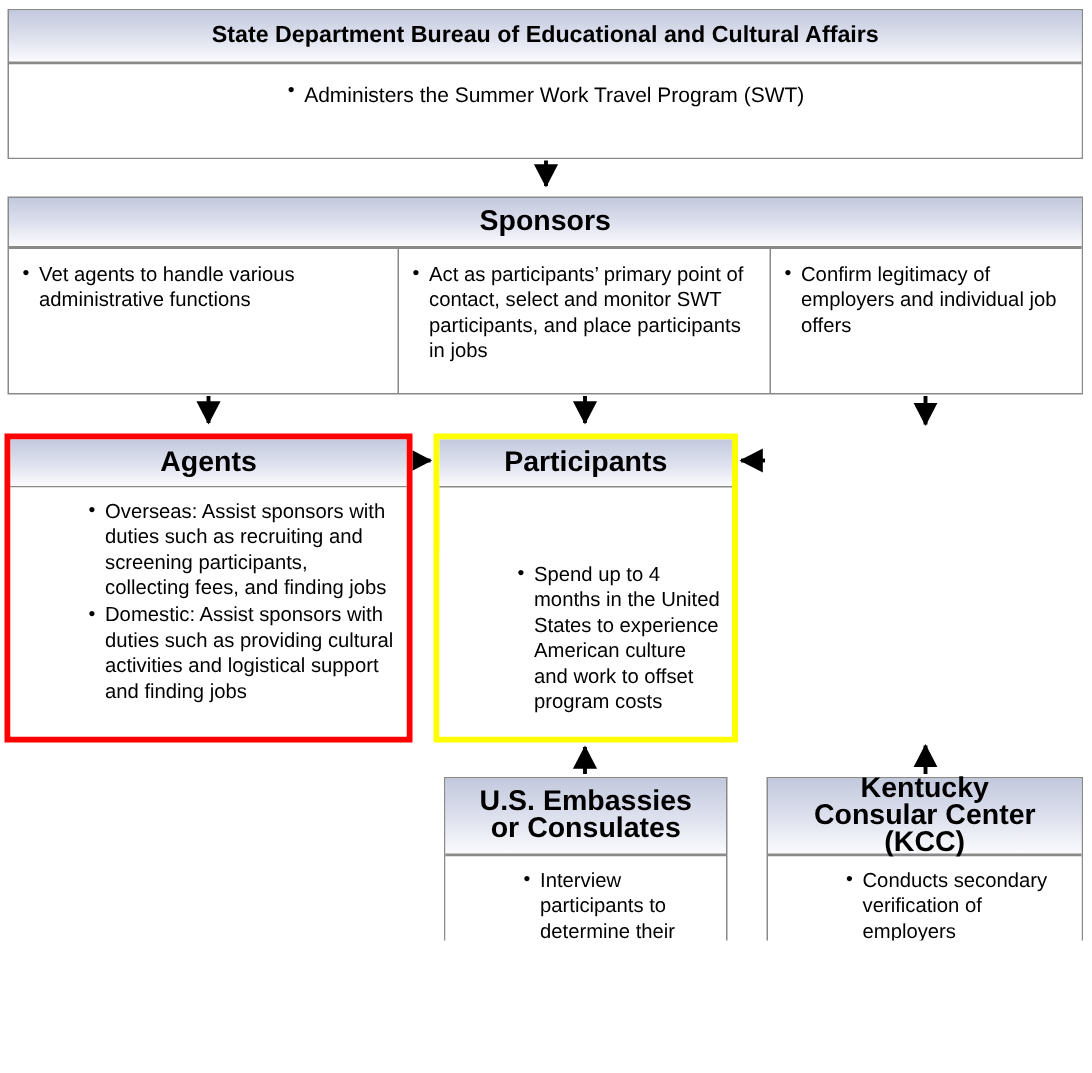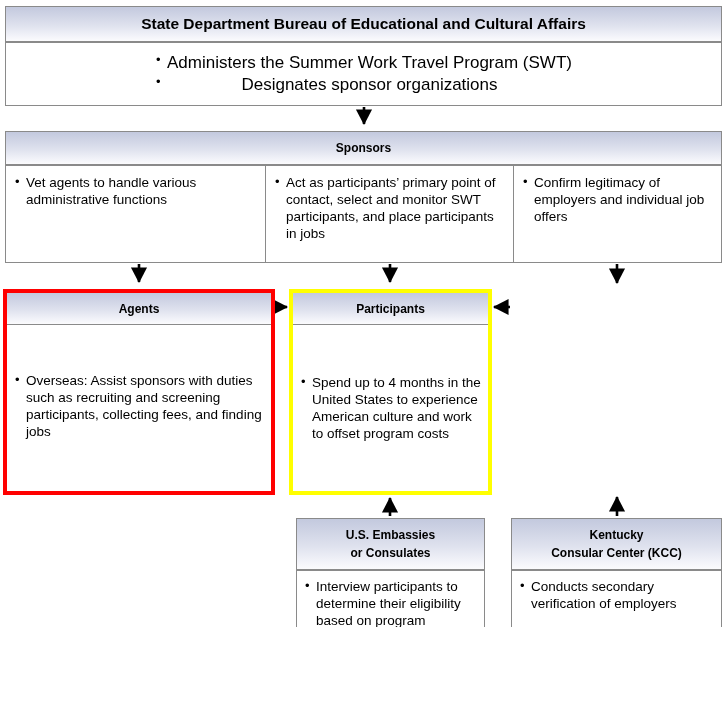--- a/index.html
+++ b/index.html
@@ -33,21 +33,21 @@
   }
   .box.accent-red  { border: 4px solid #ff0000; }
   .box.accent-yellow { border: 4px solid #ffff00; }
 
   .box-header {
     box-sizing: border-box;
     background: linear-gradient(to bottom, #c3c9de 0%, #ccd1e3 18%, #dfe2ee 55%, #f2f3f9 85%, #fbfbfd 100%);
     border-bottom: 2px solid #8a8a8a;
     color: #000000;
     font-weight: bold;
-    font-size: 12px;
+    font-size: 19px;
     line-height: 18px;
     text-align: center;
     display: flex;
     align-items: center;
     justify-content: center;
     flex: 0 0 auto;
     padding: 4px 6px;
   }
   .box.accent-red  > .box-header,
   .box.accent-yellow > .box-header { border-bottom: 1px solid #8a8a8a; }
@@ -82,52 +82,52 @@
   ul.bullets li:before {
     content: "\2022";
     position: absolute;
     left: 1px;
     top: -1px;
     font-size: 13px;
     line-height: 18px;
   }
 
   
-  .col.tight { padding: 7px 6px 7px 7px; }
+  .col.tight { padding: 7px 6px 7px 7px; margin-left: 44px; }
 
   
   #arrows {
     position: absolute;
     left: 0; top: 0;
     width: 728px; height: 715px;
     pointer-events: none;
   }
 
   
   #box-state       { left: 5px;   top: 6px;   width: 717px; height: 100px; }
   #box-sponsors    { left: 5px;   top: 131px; width: 717px; height: 132px; }
-  #box-agents      { left: 3px;   top: 289px; width: 272px; height: 206px; gap: 40px; }
+  #box-agents      { left: 3px;   top: 289px; width: 272px; height: 206px; }
   #box-participants{ left: 289px; top: 289px; width: 203px; height: 206px; gap: 42px; }
   #box-employers   { left: 511px; top: 290px; width: 211px; height: 204px; }
   #box-embassies   { left: 296px; top: 518px; width: 189px; height: 190px; }
   #box-kcc         { left: 511px; top: 518px; width: 211px; height: 190px; }
 
   #box-state .box-header    { height: 36px; font-size: 15.5px; }
   #box-sponsors .box-header { height: 34px; }
   #box-agents .box-header,
   #box-participants .box-header,
   #box-employers .box-header { height: 32px; }
   #box-embassies .box-header,
   #box-kcc .box-header      { height: 52px; }
 
   #box-state .box-body { justify-content: center; align-items: flex-start; }
   #box-state .center-list {
     padding-top: 9px;
   }
-  #box-state ul.bullets li { font-size: 17px; line-height: 22px; margin-bottom: 0; text-align: center; }
+  #box-state ul.bullets li { font-size: 14px; line-height: 22px; margin-bottom: 0; }
 
   #box-agents ul.bullets li { margin-bottom: 0; }
   #box-agents ul.bullets li + li { margin-top: 1px; }
 </style>
 </head>
 <body>
 
 <div id="diagram">
 
   <svg id="arrows" viewBox="0 0 728 715" width="728" height="715">
@@ -169,21 +169,20 @@
       <line x1="617" y1="516" x2="617" y2="497" stroke="#000000" stroke-width="2.6" marker-end="url(#ah)"></line>
     </g>
   </svg>
 
   <div class="box" id="box-state">
     <div class="box-header">State Department Bureau of Educational and Cultural Affairs</div>
     <div class="box-body">
       <div class="col center-list" style="flex:0 0 auto;">
         <ul class="bullets">
           <li>Administers the Summer Work Travel Program (SWT)</li>
-          <li>Designates sponsor organizations</li>
         </ul>
       </div>
     </div>
   </div>
 
   <div class="box" id="box-sponsors">
     <div class="box-header">Sponsors</div>
     <div class="box-body">
       <div class="col" style="flex:0 0 259px;">
         <ul class="bullets">
@@ -202,20 +201,21 @@
       </div>
     </div>
   </div>
 
   <div class="box accent-red" id="box-agents">
     <div class="box-header">Agents</div>
     <div class="box-body">
       <div class="col tight">
         <ul class="bullets">
           <li>Overseas: Assist sponsors with duties such as recruiting and screening participants, collecting fees, and finding jobs</li>
+          <li>Domestic: Assist sponsors with duties such as providing cultural activities and logistical support and finding jobs</li>
         </ul>
       </div>
     </div>
   </div>
 
   <div class="box accent-yellow" id="box-participants">
     <div class="box-header">Participants</div>
     <div class="box-body">
       <div class="col tight">
         <ul class="bullets">

